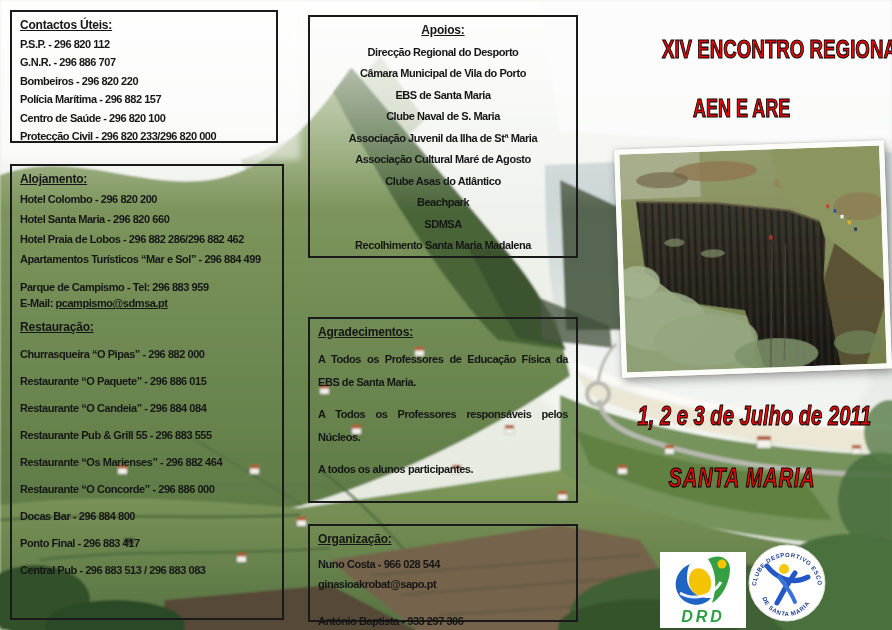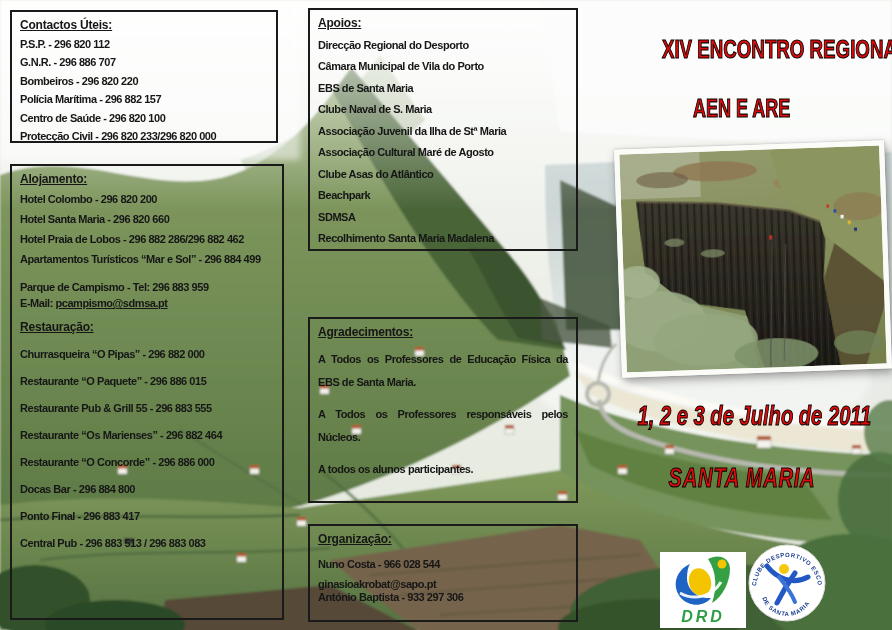--- a/index.html
+++ b/index.html
@@ -24,30 +24,30 @@
 
   .box-lodging  { left:10px; top:164px; width:274px; height:456px; }
   .lodging-list li { margin-top:7px; }
   .camp-block { margin-top:13px; }
   .camp-line { line-height:16px; }
   .email-line { line-height:16px; }
   .email-link { text-decoration:underline; color:inherit; }
   .dining-hdr { margin-top:10px; }
   .dining-list li { margin-top:14px; white-space:nowrap; }
 
-  .box-sponsors { left:308px; top:8px;  width:270px; height:243px; }
+  .box-sponsors { left:308px; top:15px;  width:270px; height:243px;text-align:center; }
   .box-sponsors li { margin-top:8.5px; white-space:nowrap; }
 
   .box-thanks   { left:308px; top:317px; width:270px; height:186px; }
   .box-thanks p { margin:9px 0 0 0; line-height:23px; text-align:justify; }
 
   .box-org      { left:308px; top:524px; width:270px; height:98px;  }
   .org-line1 { margin-top:12px; }
   .org-email { margin-top:7px; }
-  .org-line2 { margin-top:0; }
+  .org-line2 { margin-top:24px; }
 
   
   .redline {
     position:absolute; left:592px; width:300px; text-align:center;
     color:var(--accent); -webkit-text-stroke:1.1px #000; white-space:nowrap;
   }
   .redline > span { display:inline-block; transform:scaleX(0.72); transform-origin:50% 50%; }
   .title1 { top:34px; font-size:26px; }
   .title2 { top:94px; font-size:25px; }
   .date1  { top:400px; font-size:28px; font-style:italic; }
@@ -235,20 +235,21 @@
         <li>Apartamentos Turísticos “Mar e Sol” - 296 884 499</li>
       </ul>
     <div class="camp-block">
       <div class="camp-line">Parque de Campismo - Tel: 296 883 959</div>
       <div class="email-line"><span>E-Mail: </span><a class="email-link">pcampismo@sdmsa.pt</a></div>
     </div>
     <div class="hdr dining-hdr">Restauração:</div>
     <ul class="dining-list">
         <li>Churrasqueira “O Pipas” - 296 882 000</li>
         <li>Restaurante “O Paquete” - 296 886 015</li>
+        <li>Restaurante “O Candeia” - 296 884 084</li>
         <li>Restaurante Pub &amp; Grill 55 - 296 883 555</li>
         <li>Restaurante “Os Marienses” - 296 882 464</li>
         <li>Restaurante “O Concorde” - 296 886 000</li>
         <li>Docas Bar - 296 884 800</li>
         <li>Ponto Final - 296 883 417</li>
         <li>Central Pub - 296 883 513 / 296 883 083</li>
       </ul>
   </div>
 
   <div class="box box-sponsors">

